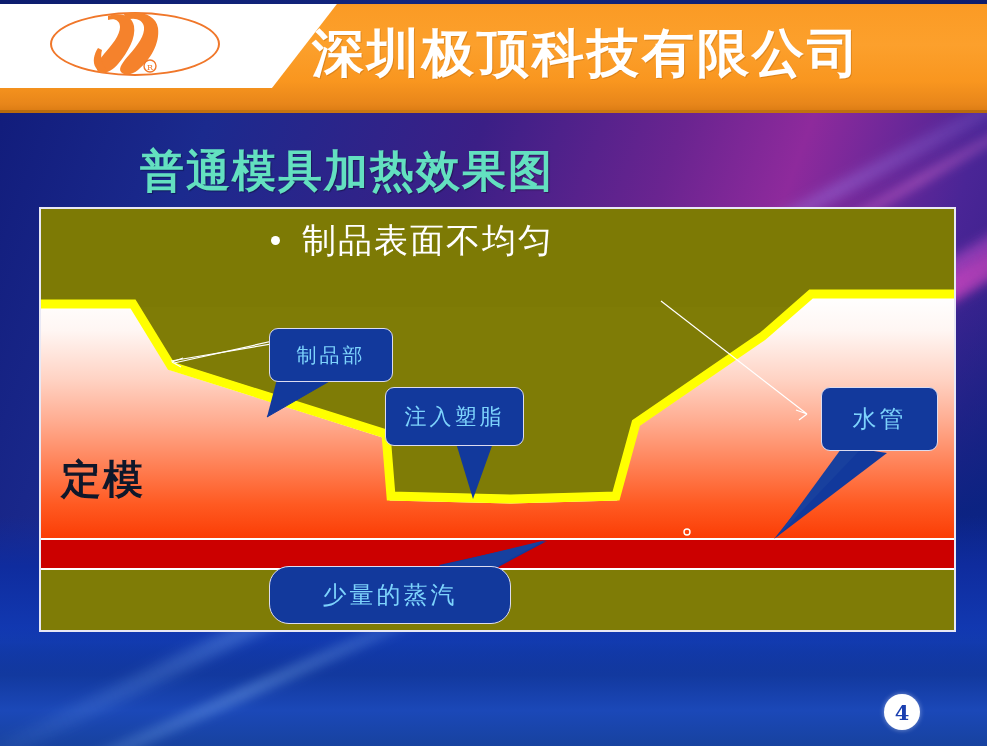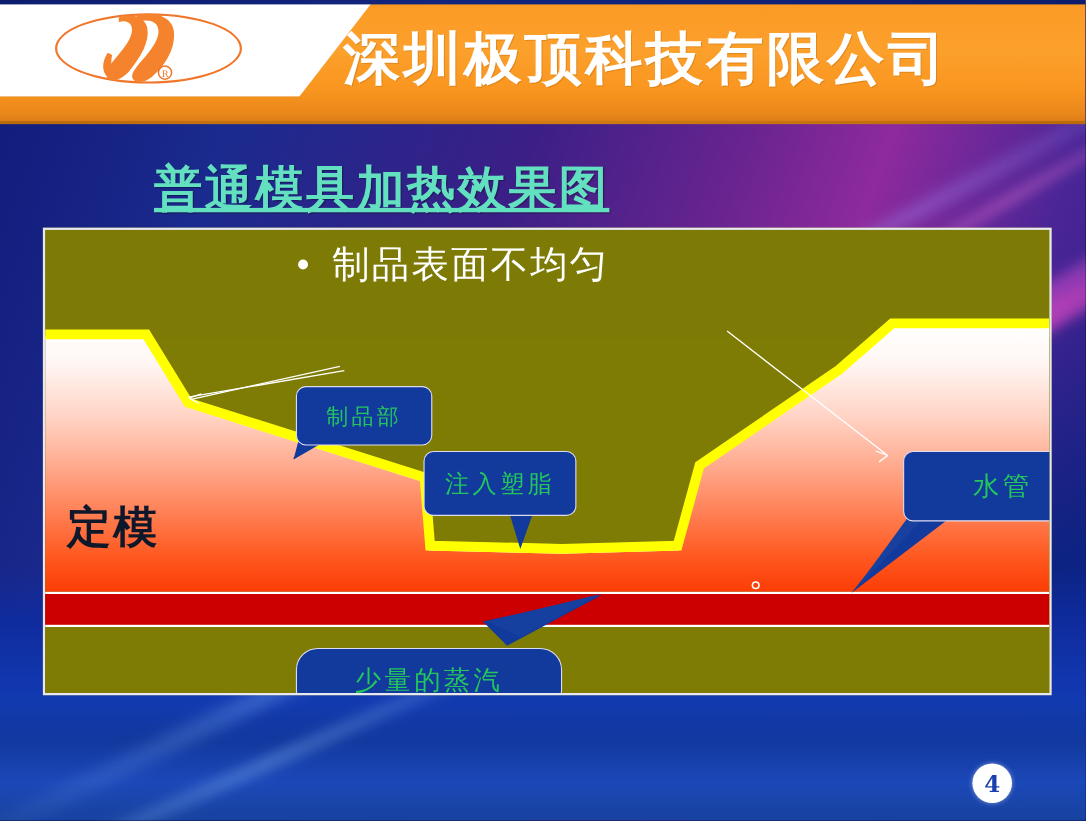--- a/index.html
+++ b/index.html
@@ -73,21 +73,20 @@
     font-family:"DejaVu Sans","Liberation Sans",sans-serif;
     text-shadow:1px 1px 0 rgba(140,70,0,.25);
   }
 
   
   .slide-title{
     position:absolute;left:140px;top:142px;
     font-size:44px;font-weight:bold;color:#63e0c0;letter-spacing:2px;
     text-shadow:1px 1px 1px rgba(0,0,0,.35);
     font-family:"DejaVu Serif","Liberation Serif",serif;
-    text-decoration:underline;
   }
 
   
   .diagram{
     position:absolute;left:39px;top:207px;width:917px;height:425px;
     border:2px solid #e8e8f5;box-sizing:border-box;overflow:hidden;
     background:#7d7a05;
     text-align:right;
   }
   .dg-olive-mid{position:absolute;left:0;top:98px;width:100%;height:231px;background:#7f7c06;}
@@ -101,27 +100,27 @@
   .lbl-dingmo{position:absolute;left:20px;top:243px;color:#0f172a;font-size:40px;font-weight:bold;
     font-family:"DejaVu Serif","Liberation Serif",serif;letter-spacing:2px;}
   .bullet-line{position:absolute;left:230px;top:9px;color:#fff;font-size:34px;
     font-family:"DejaVu Serif","Liberation Serif",serif;letter-spacing:2px;white-space:nowrap;}
   .bullet-dot{display:inline-block;width:9px;height:9px;border-radius:50%;background:#fff;
     vertical-align:middle;margin-right:22px;margin-bottom:6px;}
 
   
   .callout{
     position:absolute;background:#12399c;border:1.6px solid #dcdcf0;border-radius:9px;
-    color:#22c55e;display:flex;align-items:center;justify-content:center;
+    color:#7dd3fc;display:flex;align-items:center;justify-content:center;
     font-family:"DejaVu Sans","Liberation Sans",sans-serif;
-    font-size:20px;letter-spacing:3px;z-index:6;margin-top:23px;
+    font-size:20px;letter-spacing:3px;z-index:6;
   }
   .c-zhipin{left:228px;top:119px;width:122px;height:52px;}
   .c-zhuru{left:344px;top:178px;width:137px;height:57px;font-size:22px;}
-  .c-shuiguan{left:780px;top:178px;width:115px;height:62px;font-size:24px;padding-left:32px;}
+  .c-shuiguan{left:780px;top:178px;width:115px;height:62px;font-size:24px;}
   .c-zhengqi{left:228px;top:357px;width:240px;height:56px;font-size:24px;border-radius:20px;}
   .tails{position:absolute;left:0;top:0;z-index:5;}
 
   
   .caption{
     position:absolute;left:40px;top:655px;color:#e8ebf7;font-size:34px;
     font-family:"DejaVu Serif","Liberation Serif",serif;letter-spacing:1px;white-space:nowrap;
     text-shadow:1px 1px 2px rgba(0,0,0,.45);
   }
   .pagebadge{

